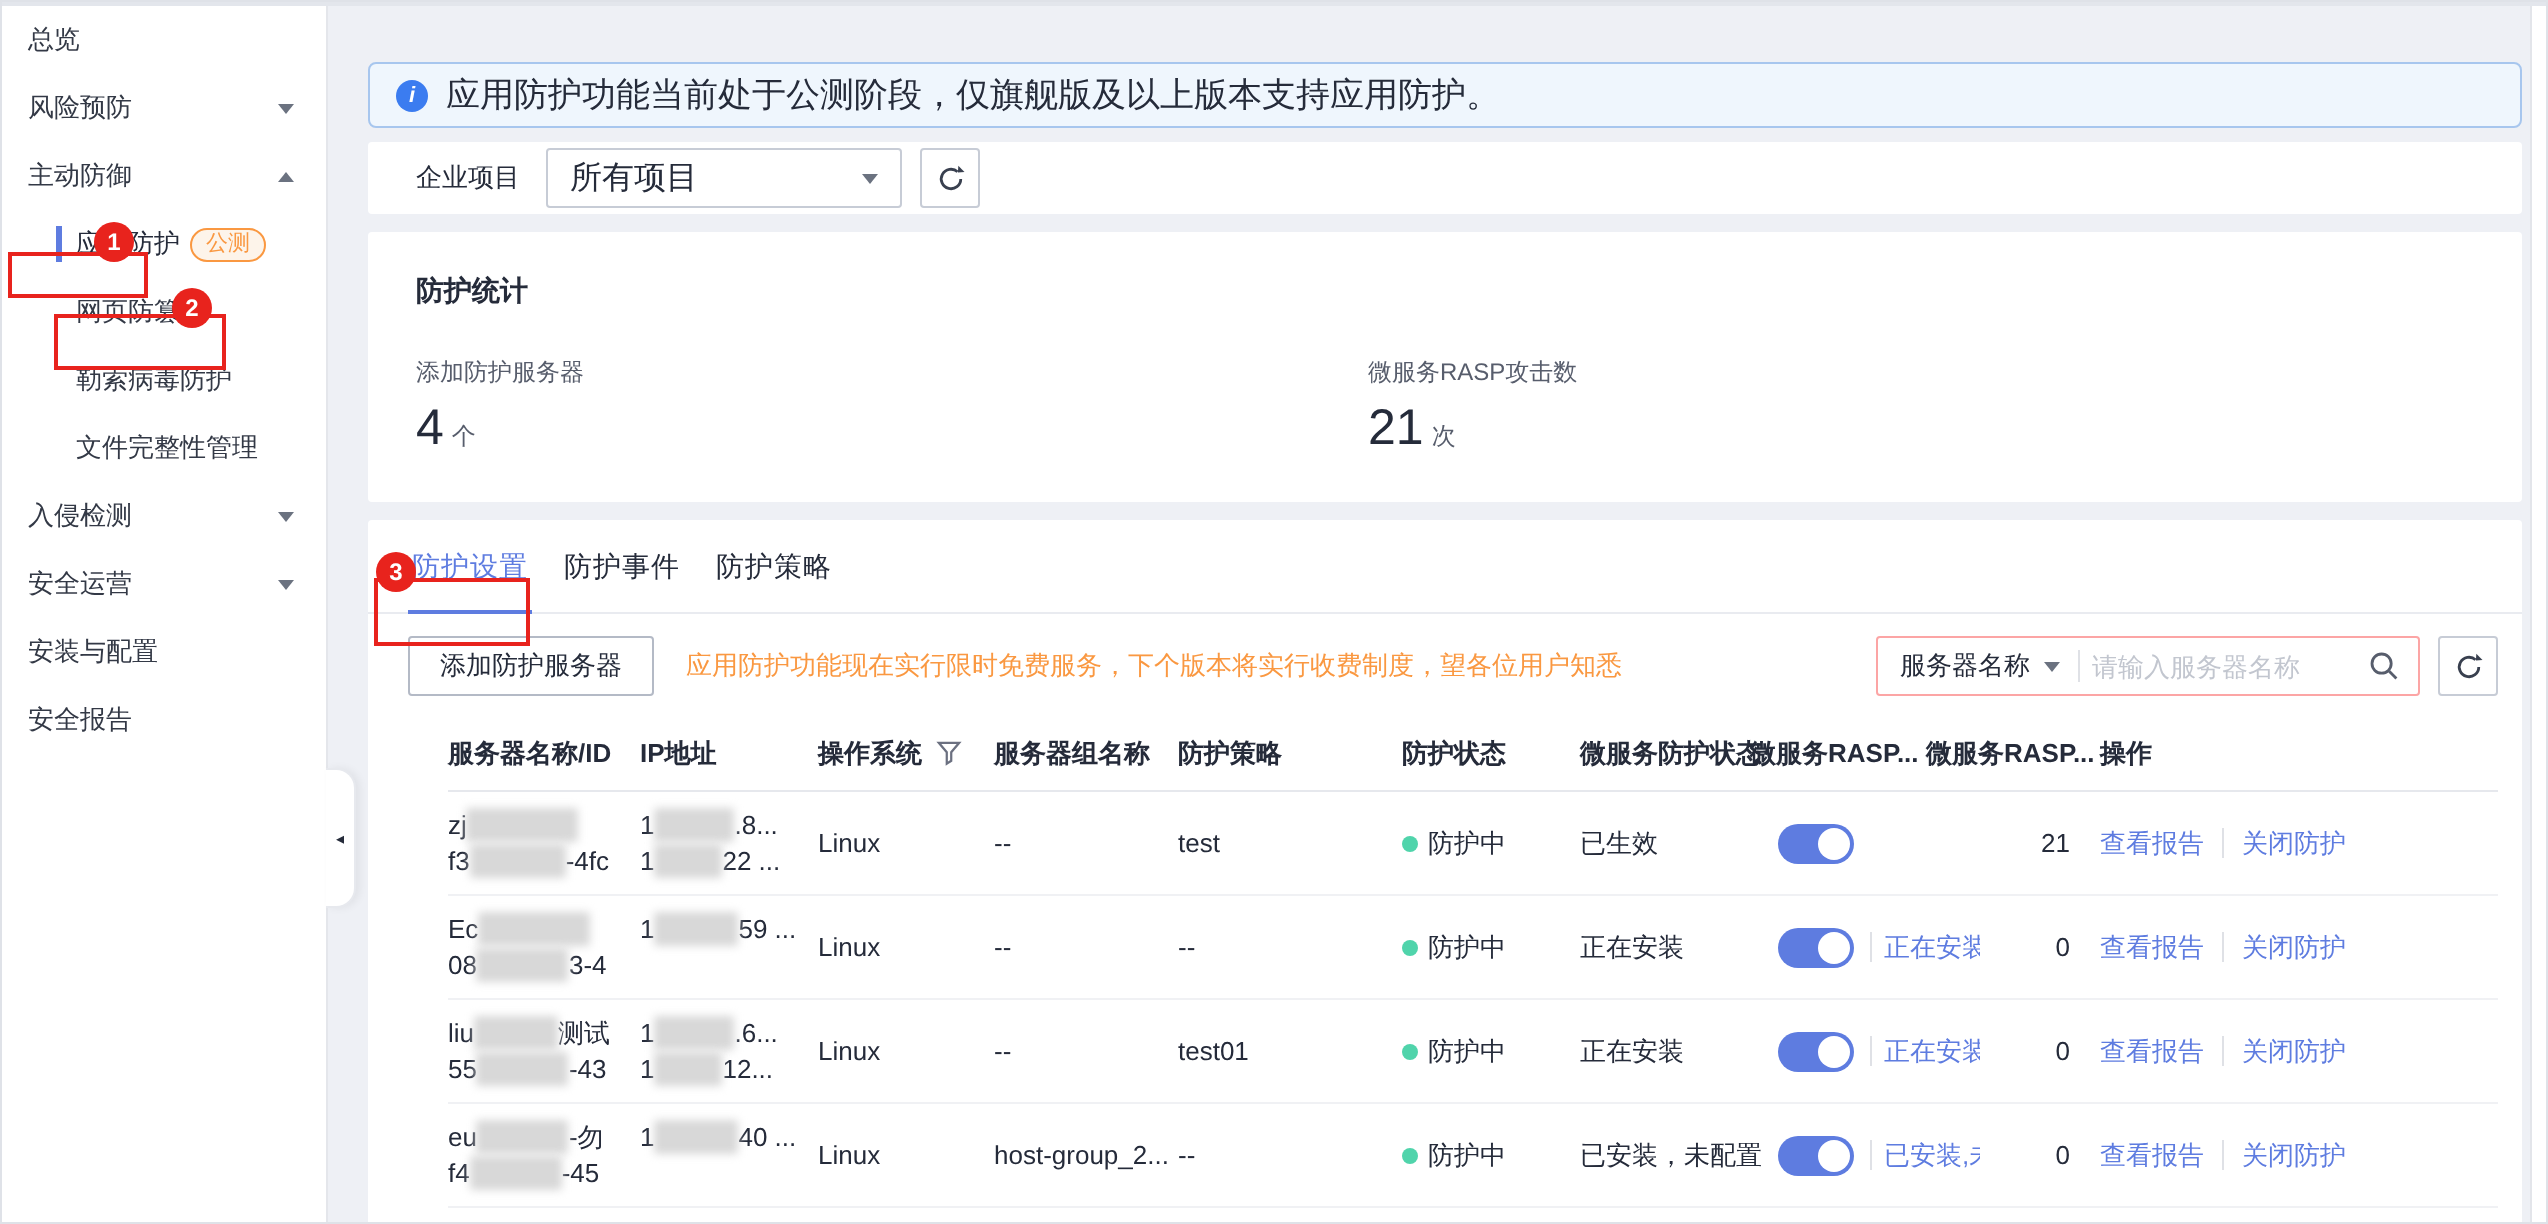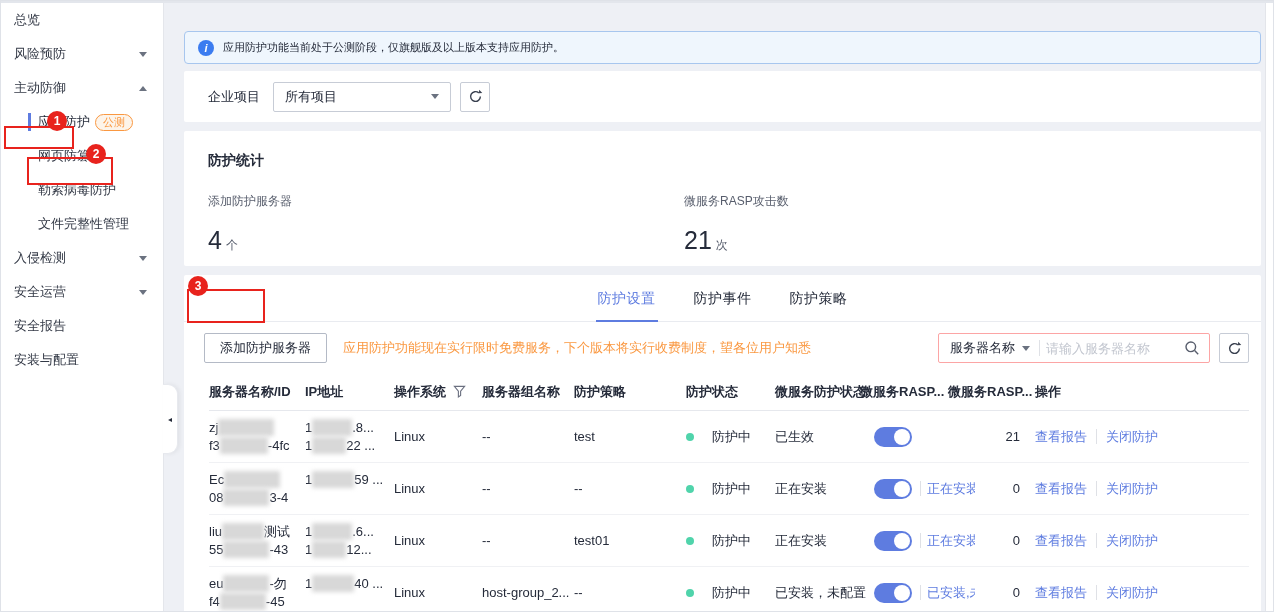--- a/index.html
+++ b/index.html
@@ -26,62 +26,62 @@
   .beta-pill { margin-left:5px; font-size:11px; color:#fa9841; border:1px solid #fa9841; background:#fdf4ea; border-radius:9px; padding:0 7px; line-height:15px; height:17px; }
   .collapse-handle { position:absolute; left:162px; top:383px; width:15px; height:70px; background:#fff; border:1px solid #e7e9ee; border-left:none; border-radius:0 10px 10px 0; box-shadow:2px 0 4px rgba(0,0,0,.06); display:flex; align-items:center; justify-content:center; z-index:3; cursor:pointer; }
   .handle-arrow { font-size:8px; color:#252b3a; }
 
   
   .main { position:absolute; left:163px; right:8px; top:2px; bottom:0; padding:0 4px 0 20px; }
   .card { background:#fff; border-radius:2px; }
 
   .banner { margin-top:28px; height:33px; background:#eff6fd; border:1px solid #a7c6ee; border-radius:4px; display:flex; align-items:center; padding:0 13px; gap:9px; }
   .info-ic { width:16px; height:16px; border-radius:50%; background:#3b7cf0; color:#fff; font-size:11px; font-weight:bold; font-style:italic; display:flex; align-items:center; justify-content:center; flex:none; }
-  .banner-text { font-size:11px; color:#252b3a; }
-
-  .project-card { margin-top:7px; height:51px; display:flex; align-items:center; padding:0 24px; }
+  .banner-text { font-size:17px; color:#252b3a; }
+
+  .project-card { margin-top:7px; height:36px; display:flex; align-items:center; padding:0 24px; }
   .proj-lbl { font-size:13px; margin-right:13px; }
-  .select { width:178px; height:30px; border:1px solid #c7ccd6; border-radius:2px; background:#fff; display:flex; align-items:center; justify-content:space-between; padding:0 11px; font-size:13px; cursor:pointer; }
+  .select { width:178px; height:30px; border:1px solid #c7ccd6; border-radius:2px; background:#fff; display:flex; align-items:center; justify-content:space-between; padding:0 11px; font-size:16px; cursor:pointer; }
   .select .caret { margin:0; }
   .icon-btn { width:30px; height:30px; margin-left:9px; border:1px solid #c7ccd6; border-radius:2px; background:#fff; display:flex; align-items:center; justify-content:center; cursor:pointer; flex:none; }
 
   .stats-card { margin-top:9px; height:135px; padding:21px 24px; }
   .stats-title { font-size:14px; font-weight:bold; }
   .stats-row { margin-top:23px; display:flex; }
   .stat:first-child { width:476px; }
   .stat-lbl { font-size:12px; color:#575d6c; }
-  .stat-valrow { margin-top:16px; }
+  .stat-valrow { margin-top:5px; }
   .stat-val { font-size:25px; color:#252b3a; }
   .stat-unit { font-size:12px; color:#575d6c; margin-left:4px; }
 
   .table-card { margin-top:9px; height:370px; }
-  .tabs { display:flex; gap:34px; padding:13px 20px 0; border-bottom:1px solid #e9ebf0;justify-content:center; }
+  .tabs { display:flex; gap:14px; padding:13px 20px 0; border-bottom:1px solid #e9ebf0; }
   .tab { font-size:14px; padding:2px 2px 12px; color:#252b3a; cursor:pointer; letter-spacing:.5px; }
   .tab.active { color:#5e7ce0; border-bottom:2px solid #5e7ce0; margin-bottom:-1px; }
 
   .toolbar { display:flex; align-items:center; padding:11px 12px 10px 20px; }
   .add-btn { height:30px; padding:0 15px; border:1px solid #b4bac6; border-radius:2px; background:#fff; font-size:13px; color:#252b3a; cursor:pointer; flex:none; }
   .notice { font-size:13px; color:#fa9841; margin-left:16px; flex:1; white-space:nowrap; overflow:hidden; }
   .search { width:272px; height:30px; border:1px solid #fca5a5; border-radius:2px; background:#fff; display:flex; align-items:center; flex:none; }
   .search-cat { display:flex; align-items:center; gap:7px; padding:0 9px 0 11px; font-size:13px; cursor:pointer; flex:none; }
   .search-cat .caret { margin:0; border-left-width:4px; border-right-width:4px; }
   .vsep { width:1px; height:16px; background:#dfe1e6; flex:none; }
   .search-input { border:none; outline:none; flex:1; min-width:0; font-size:13px; padding:0 6px; font-family:inherit; color:#252b3a; }
   .search-input::placeholder { color:#c2c6cf; }
   .search-ic { margin-right:9px; flex:none; cursor:pointer; }
 
   .table { padding:0 12px 0 25px; }
-  .grid { display:grid; grid-template-columns:96px 89px 88px 92px 112px 89px 85px 88px 87px 1fr; align-items:center; }
+  .grid { display:grid; grid-template-columns:96px 89px 88px 92px 112px 89px 85px 88px 87px 1fr; align-items:center;margin-left:15px; }
   .thead { height:38px; border-bottom:1px solid #e6e8ed; font-size:13px; font-weight:bold; color:#252b3a; }
   .th { display:flex; align-items:center; gap:7px; white-space:nowrap; }
   .trow { min-height:52px; border-bottom:1px solid #f0f1f4; font-size:13px; }
   .cell { white-space:nowrap; }
   .line { line-height:18px; height:18px; white-space:nowrap; }
   .mask { display:inline-block; height:17px; background:#d8d8d8; filter:blur(2px); vertical-align:-4px; border-radius:1px; }
-  .status-cell { display:flex; align-items:center; gap:18px; }
+  .status-cell { display:flex; align-items:center; gap:5px; }
   .dot { width:8px; height:8px; border-radius:50%; background:#50d4ab; flex:none; }
   .toggle-cell { display:flex; align-items:center; padding-left:14px; }
   .toggle { position:relative; width:38px; height:20px; border-radius:10px; background:#5e7ce0; display:inline-block; cursor:pointer; flex:none; }
   .knob { position:absolute; right:2px; top:2px; width:16px; height:16px; border-radius:50%; background:#fff; }
   .tgl-extra { display:flex; align-items:center; gap:6px; margin-left:8px; }
   .vsep2 { width:1px; height:15px; background:#dfe1e6; display:inline-block; flex:none; }
   .tgl-txt { color:#5e7ce0; max-width:48px; overflow:hidden; white-space:nowrap; display:inline-block; }
   .count-cell { text-align:right; padding-right:15px; }
   .actions { display:flex; align-items:center; }
   .actions a { color:#5e7ce0; text-decoration:none; cursor:pointer; }
@@ -132,24 +132,24 @@
       </div>
       <div class="side-item">
         <span>入侵检测</span>
         <span class="caret"></span>
       </div>
       <div class="side-item">
         <span>安全运营</span>
         <span class="caret"></span>
       </div>
       <div class="side-item">
+        <span>安装与配置</span>
+      </div>
+      <div class="side-item">
         <span>安全报告</span>
-      </div>
-      <div class="side-item">
-        <span>安装与配置</span>
       </div>
     </nav>
 </aside>
 <div class="collapse-handle">
   <span class="handle-arrow">◂</span>
 </div>
 
 <main class="main">
 
   <div class="banner">

